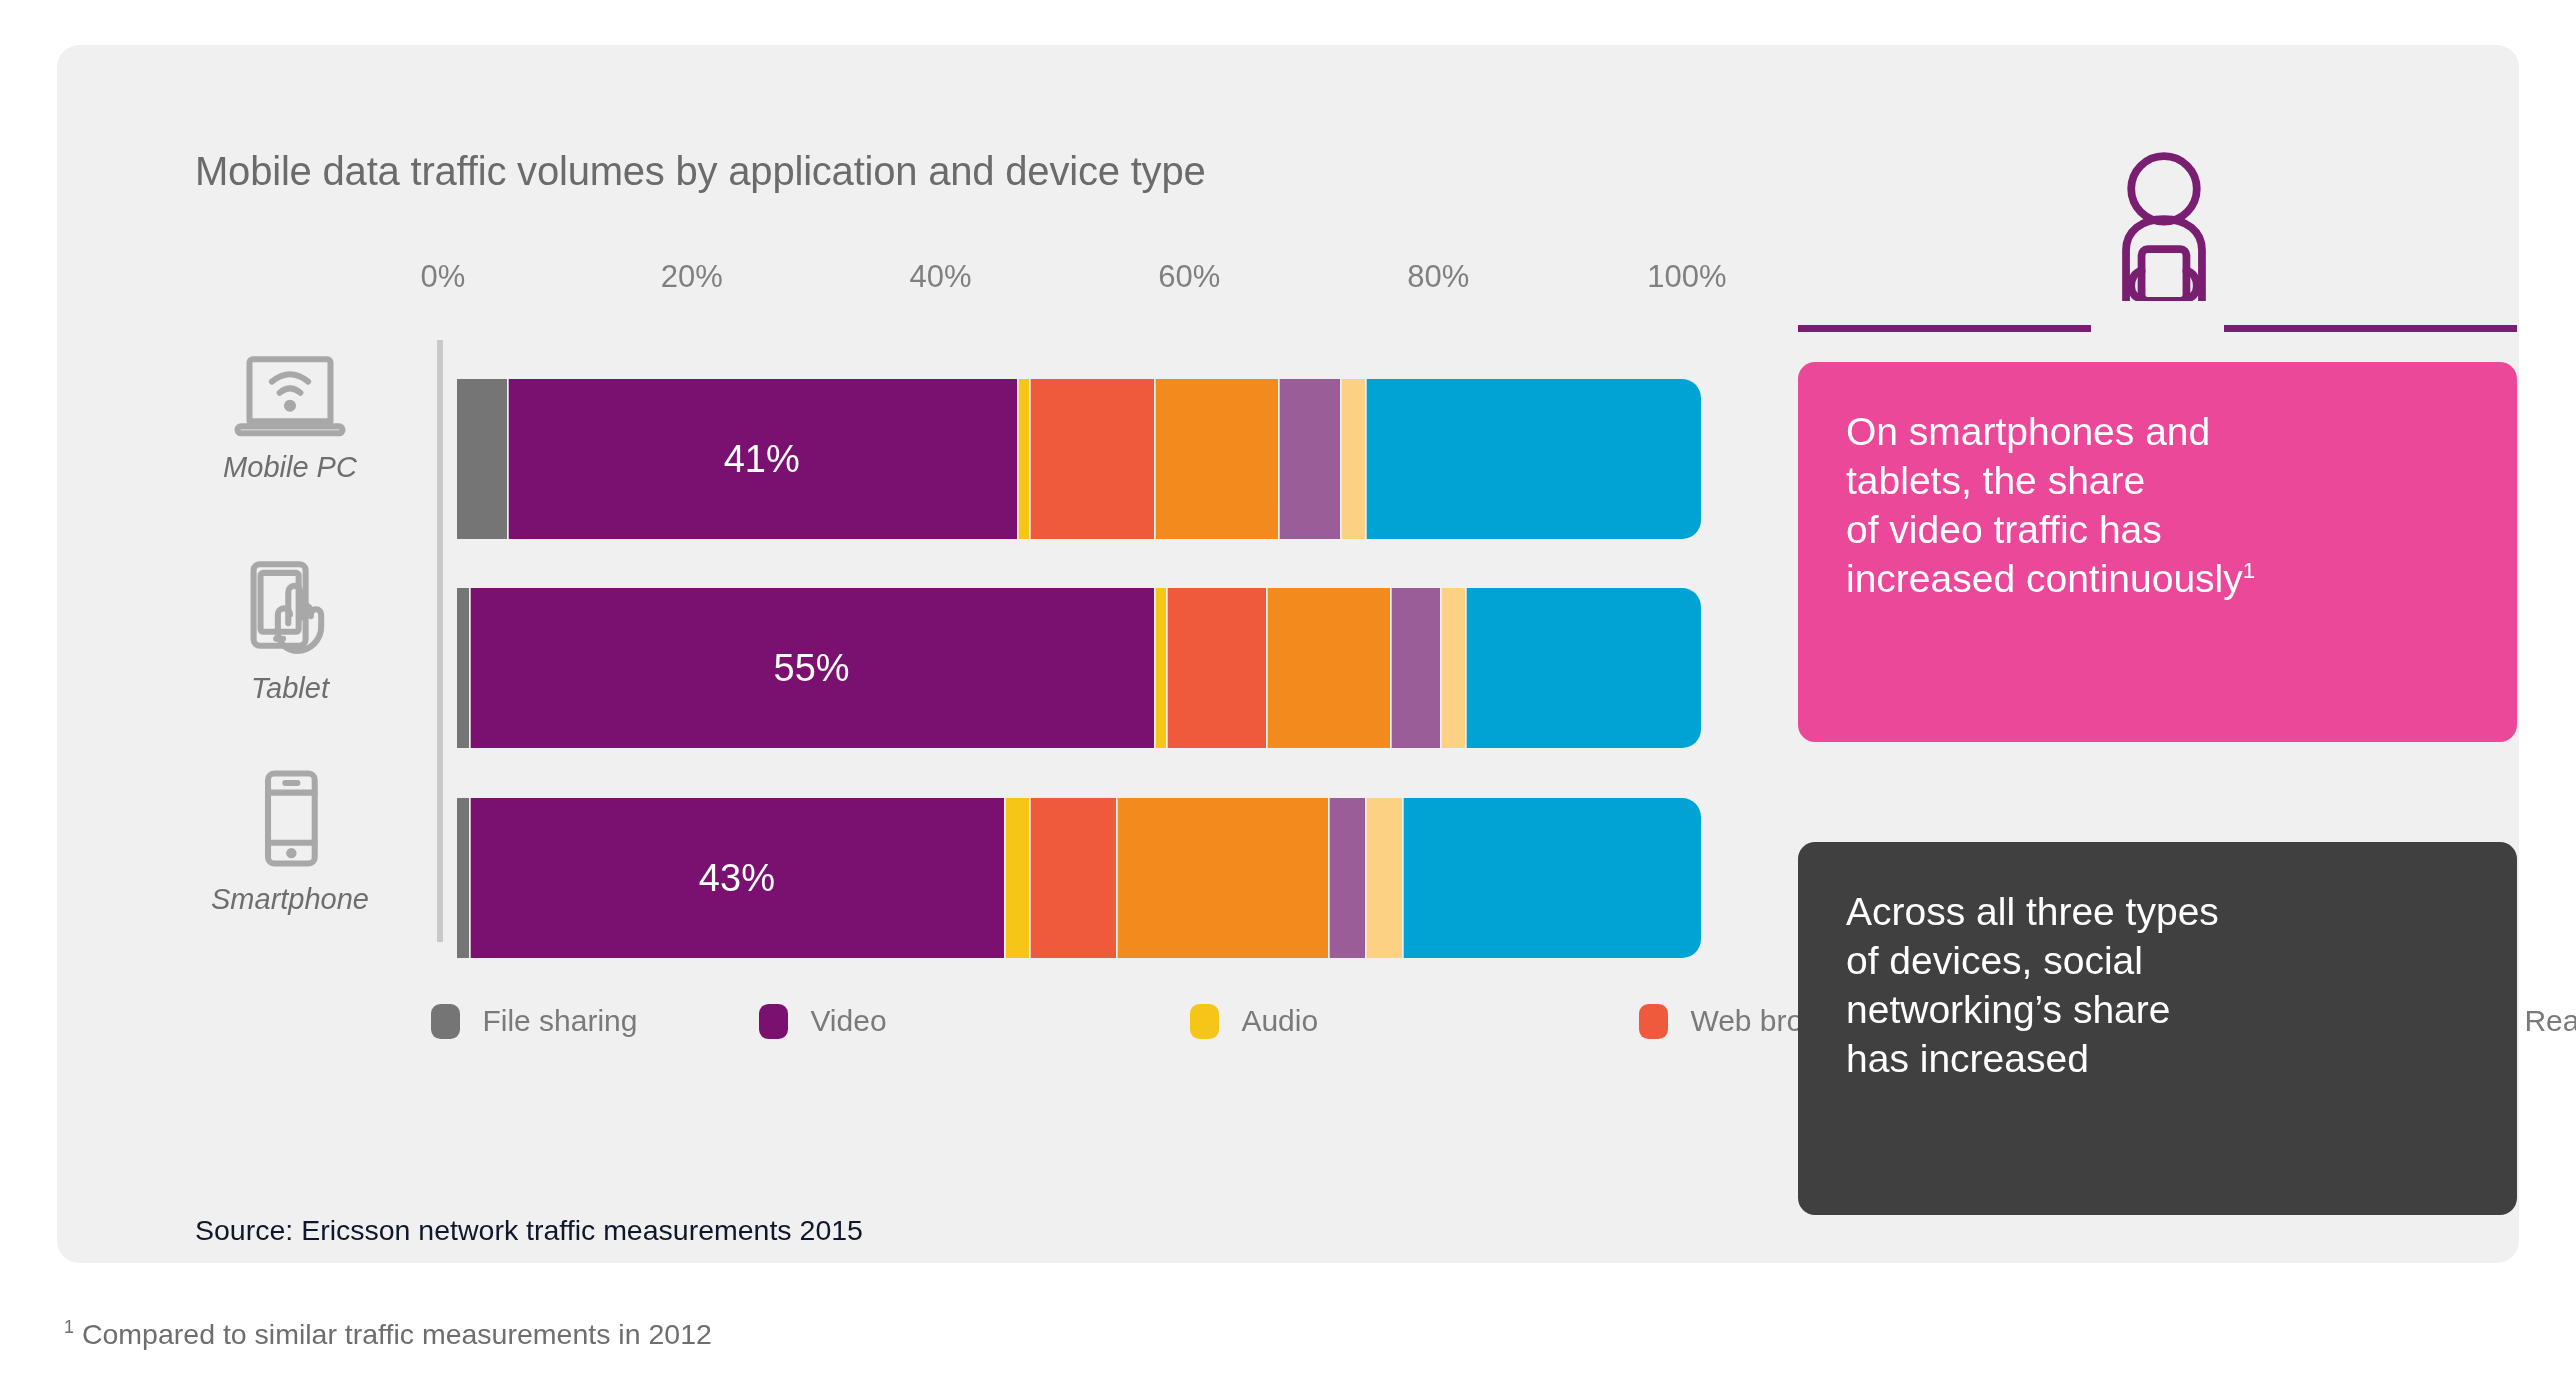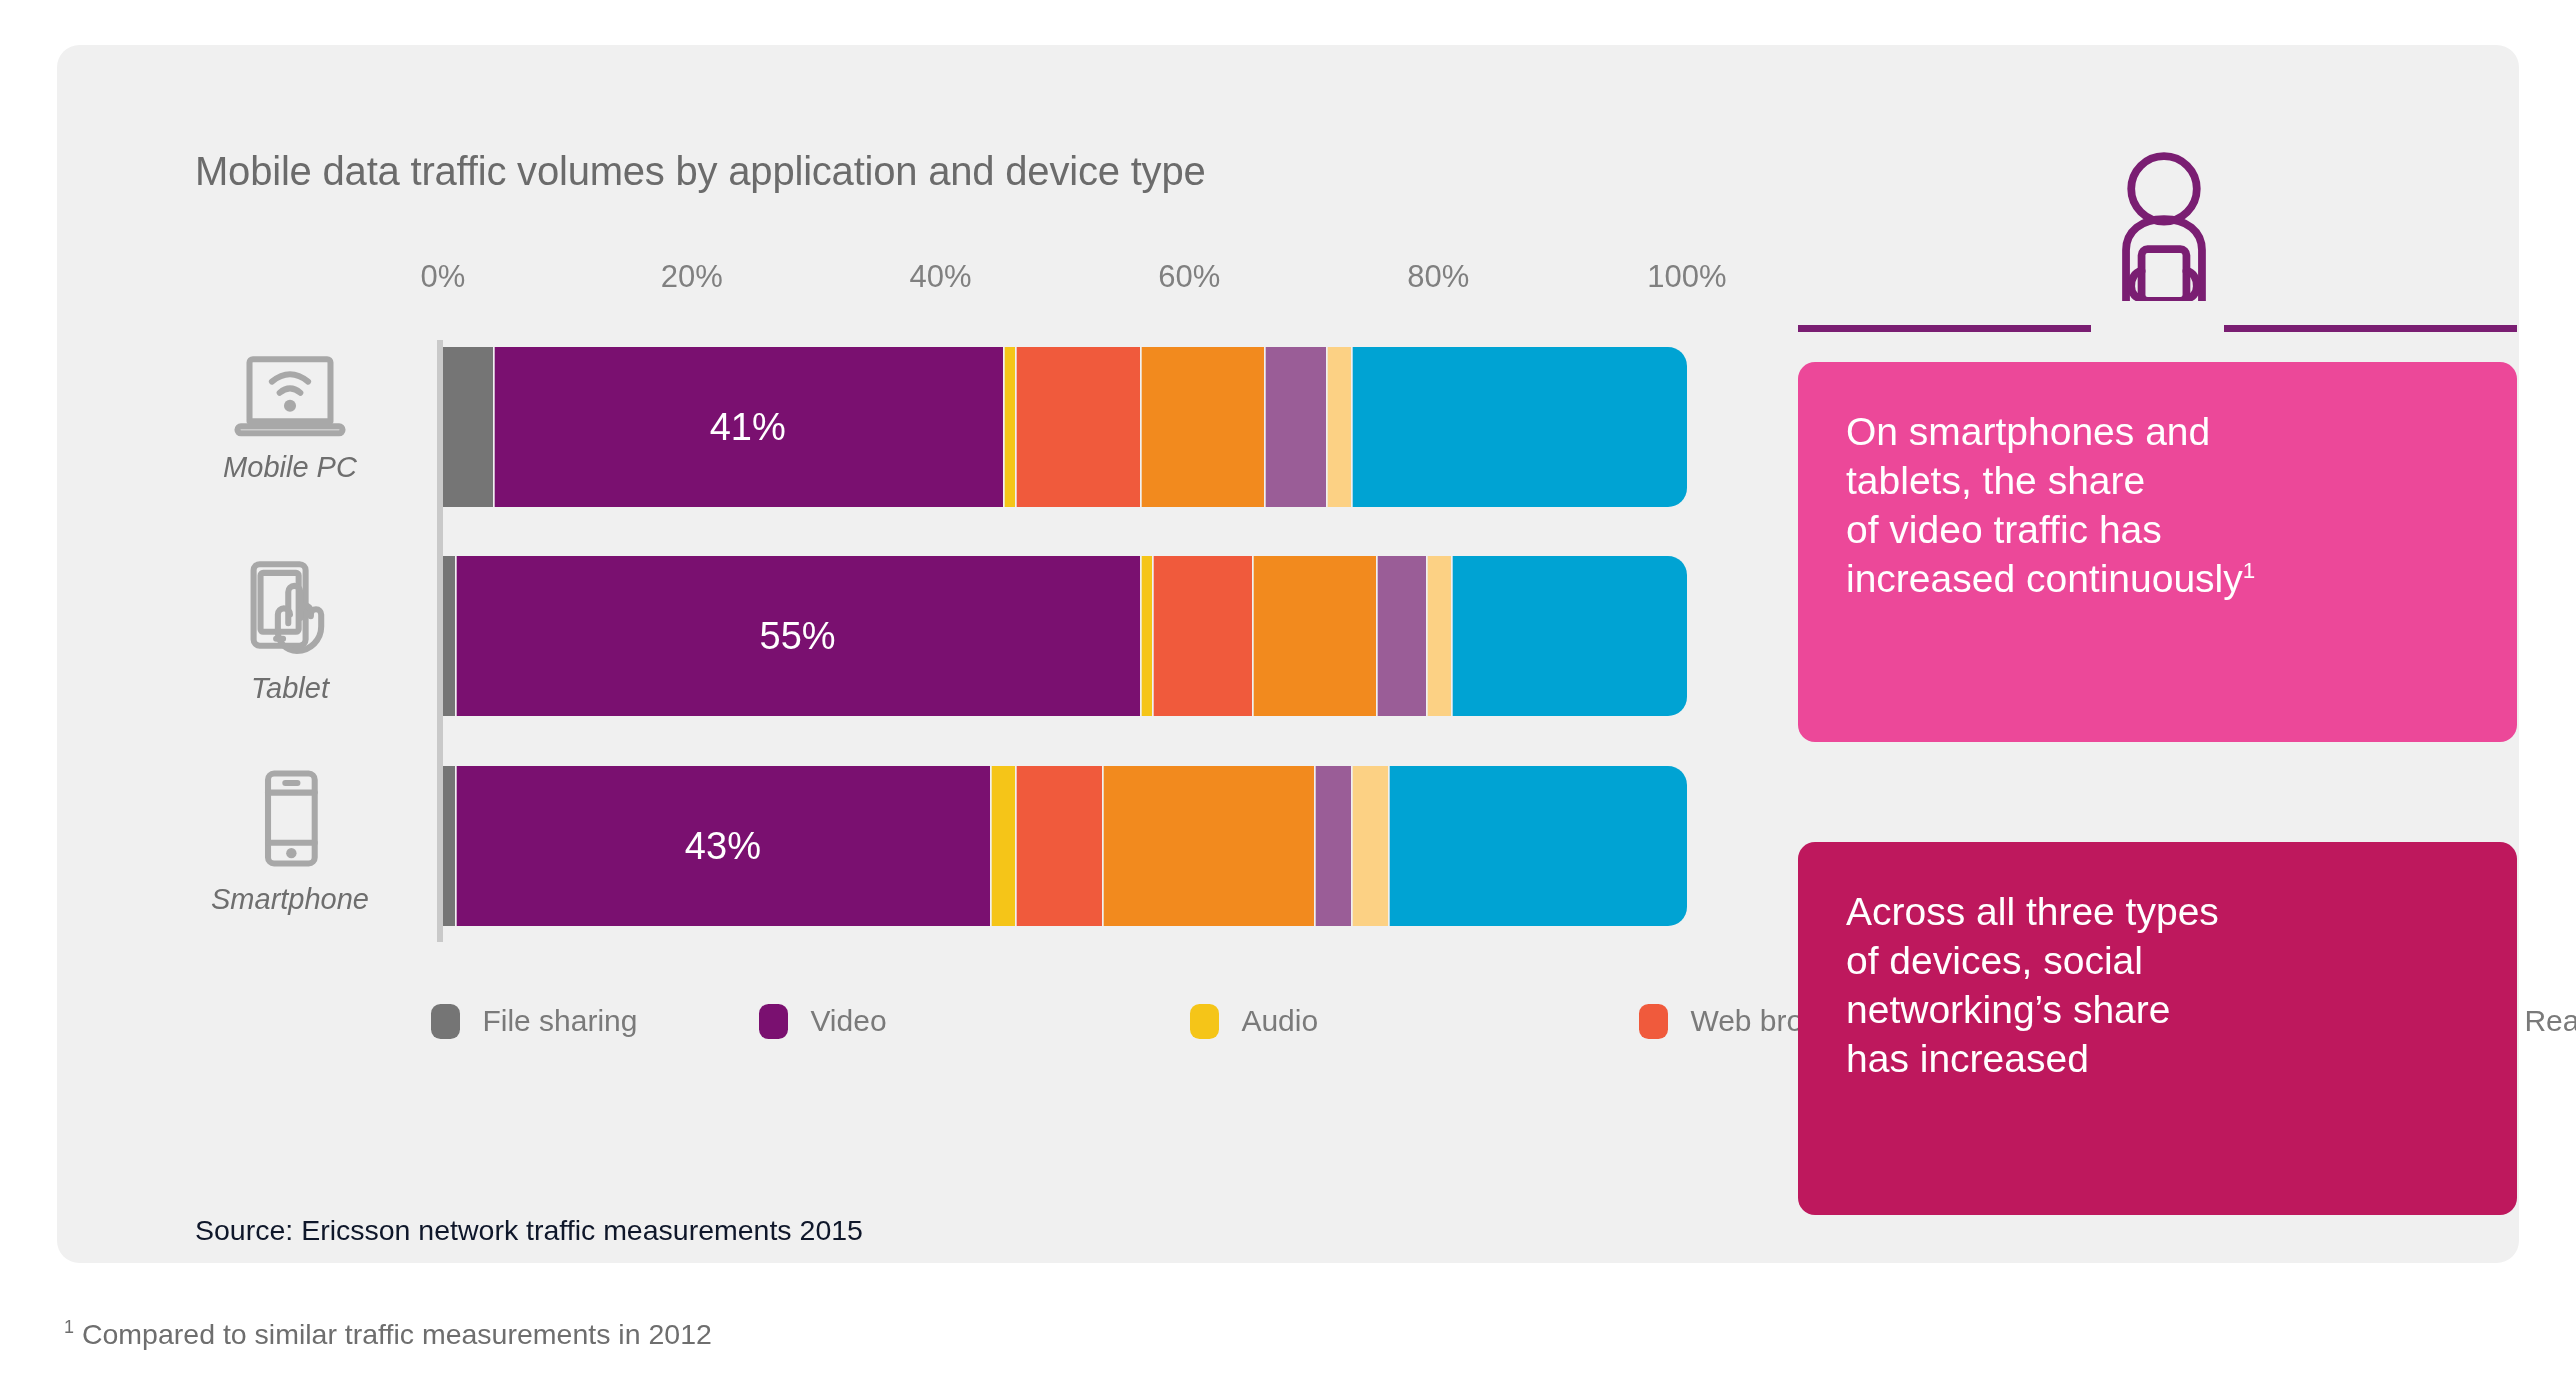--- a/index.html
+++ b/index.html
@@ -49,23 +49,24 @@
 
   .axis-line {
     position: absolute;
     left: 380px; top: 295px;
     width: 6px; height: 602px;
     background: #c9c9c9;
   }
 
   .row {
     position: absolute;
-    left: 0;
+    left: 14px;
     width: 1244px;
     height: 160px;
+    margin-top: 32px;
   }
   .row.r0 { top: 8.6px; }
   .row.r1 { top: 218px; }
   .row.r2 { top: 428px; }
 
   .bar {
     position: relative;
     width: 100%;
     height: 100%;
     display: flex;
@@ -167,21 +168,21 @@
     position: absolute;
     left: 1741px;
     width: 719px;
     border-radius: 17px;
     padding: 45px 48px;
     color: #ffffff;
     font-size: 39px;
     line-height: 1.26;
   }
   .callout.purple { top: 317px; height: 380px; background: #ec4899; }
-  .callout.orange { top: 797px; height: 373px; background: #be185d; }
+  .callout.orange { top: 797px; height: 373px; background: #404040; }
   .callout sup { font-size: 22.4px; vertical-align: super; }
   .callout .ln { display: block; white-space: nowrap; }
 </style>
 </head>
 <body>
 
 <div id="card">
 
   <div id="chart-title">Mobile data traffic volumes by application and device type</div>
 

